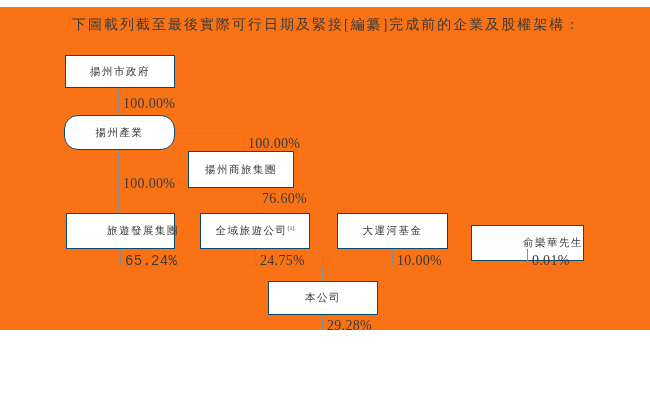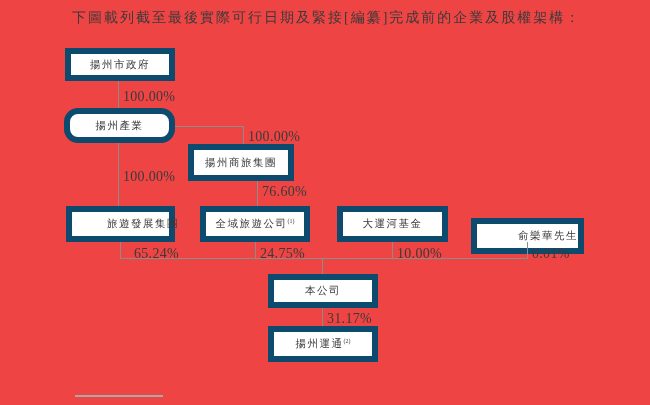--- a/index.html
+++ b/index.html
@@ -3,38 +3,39 @@
 <meta charset="utf-8">
 <style>
   html, body {
     margin: 0;
     padding: 0;
     background: #ffffff;
   }
   #page {
     position: relative;
     width: 650px;
-    height: 405px;
-    background: #ef4444;
+    height: 323px;
+    background: #f97316;
     font-family: "Liberation Serif", "DejaVu Serif", serif;
     color: #3d3d3d;
     overflow: hidden;
+    margin-top: 7px;
   }
   .title {
     position: absolute;
     left: 72px;
     top: 9px;
     font-size: 14px;
     letter-spacing: 2px;
     white-space: nowrap;
     color: #3a3a3a;
   }
   .node {
     position: absolute;
-    border: 6px solid #0c4a6e;
+    border: 1px solid #0c4a6e;
     background: #ffffff;
     display: flex;
     align-items: center;
     justify-content: center;
     box-sizing: border-box;
   }
   .node-label {
     font-size: 10.5px;
     letter-spacing: 1.5px;
     color: #3a3a3a;
@@ -120,21 +121,21 @@
   <div class="vline" style="left:392px; top:242px; height:16px;"></div>
   <div class="vline" style="left:527px; top:242px; height:16px;"></div>
   <div class="hline" style="left:120px; top:258px; width:408px;"></div>
   <div class="vline" style="left:322px; top:258px; height:16px;"></div>
   <div class="vline" style="left:322px; top:308px; height:18px;"></div>
 
   <div class="pct" style="left:123px; top:89px;">100.00%</div>
   <div class="pct" style="left:248px; top:129px;">100.00%</div>
   <div class="pct" style="left:123px; top:169px;">100.00%</div>
   <div class="pct" style="left:262px; top:184px;">76.60%</div>
-  <div class="pct" style="left:134px; top:246px;">65.24%</div>
+  <div class="pct" style="left:125px; top:246px;font-family:Liberation Mono, monospace;">65.24%</div>
   <div class="pct" style="left:260px; top:246px;">24.75%</div>
   <div class="pct" style="left:397px; top:246px;">10.00%</div>
   <div class="pct" style="left:532px; top:246px;">0.01%</div>
-  <div class="pct" style="left:327px; top:311px;">31.17%</div>
+  <div class="pct" style="left:327px; top:311px;">29.28%</div>
 
   <div class="footnote-rule"></div>
 
 </div>
 
 </body></html>

